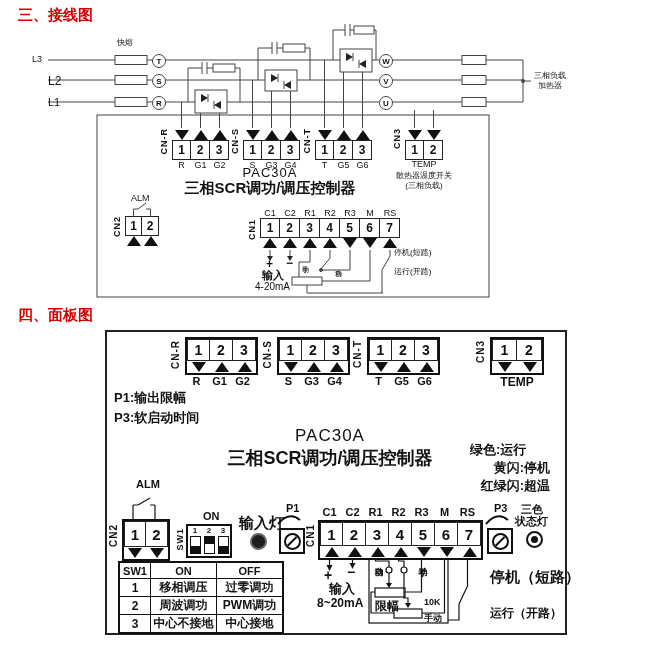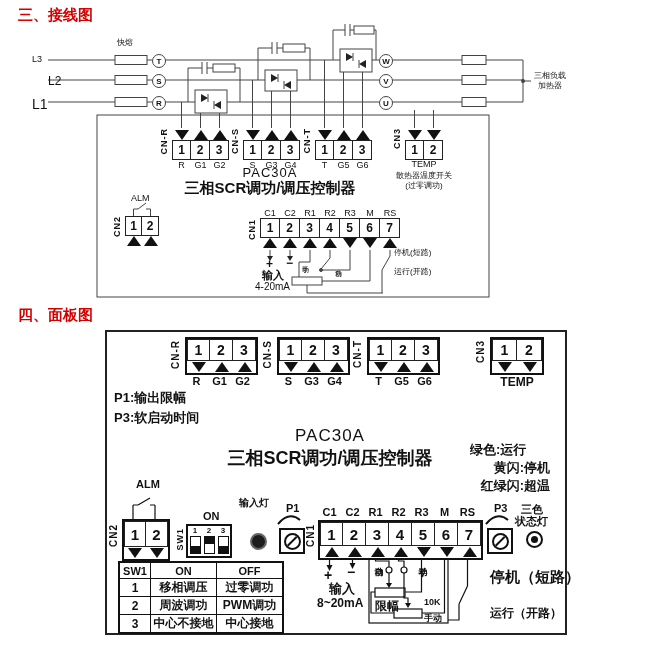--- a/index.html
+++ b/index.html
@@ -157,21 +157,21 @@
         <polygon points="349.5,563 355.5,563 352.5,569"></polygon>
       <polygon points="386,583 392,583 389,588"></polygon>
         <polygon points="405,603 411,603 408,608"></polygon>
     </g>
   </svg>
 
   <div class="abs red" style="left:18px;top:6px">三、接线图</div>
 
   <span class="abs" style="left:32px;top:54px;font-size:9px">L3</span>
   <span class="abs" style="left:48px;top:74px;font-size:12px">L2</span>
-  <span class="abs" style="left:32px;top:96px;font-size:14px">L1</span>
+  <span class="abs" style="left:48px;top:96px;font-size:11px">L1</span>
   <span class="abs" style="left:117px;top:37px;font-size:8px">快熔</span>
 
   <span class="pc" style="left:152px;top:54px">T</span>
   <span class="pc" style="left:152px;top:74px">S</span>
   <span class="pc" style="left:152px;top:96px">R</span>
   <span class="pc" style="left:379px;top:54px">W</span>
   <span class="pc" style="left:379px;top:74px">V</span>
   <span class="pc" style="left:379px;top:96px">U</span>
 
   <span class="abs" style="left:534px;top:70px;font-size:8px">三相负载</span>
@@ -262,21 +262,21 @@
           <i class="td"></i>
         </span>
       </div>
     <div class="cellrow">
         <span class="cell c19">1</span>
         <span class="cell c19">2</span>
       </div>
   </div>
   <span class="abs" style="left:405px;top:159px;width:38px;text-align:center;font-size:9px">TEMP</span>
   <span class="abs" style="left:392px;top:170px;width:64px;text-align:center;font-size:8px">散热器温度开关</span>
-  <span class="abs" style="left:398px;top:180px;width:52px;text-align:center;font-size:8px">(过零调功)</span>
+  <span class="abs" style="left:398px;top:180px;width:52px;text-align:center;font-size:8px">(三相负载)</span>
 
   <span class="abs" style="left:185px;top:165px;width:170px;text-align:center;font-size:13px;letter-spacing:1px">PAC30A</span>
   <span class="abs" style="left:150px;top:179px;width:240px;text-align:center;font-size:15px;font-weight:700">三相SCR调功/调压控制器</span>
 
   <span class="abs" style="left:131px;top:193px;font-size:9px">ALM</span>
   <span class="vlab" style="left:112px;top:216px">CN2</span>
   <div class="abs" style="left:125px;top:216px">
     <div class="cellrow">
         <span class="cell c17">1</span>
         <span class="cell c17">2</span>
@@ -480,21 +480,21 @@
         </span>
       <span class="dip-slot">
           <i class="dip-fill ft"></i>
         </span>
       <span class="dip-slot">
           <i class="dip-fill fb"></i>
         </span>
     </div>
   </div>
 
-  <span class="abs" style="left:239px;top:496px;font-size:10px;font-weight:700">输入灯</span>
+  <span class="abs" style="left:239px;top:514px;font-size:15px;font-weight:700">输入灯</span>
   <span class="led-dark" style="left:250px;top:533px"></span>
 
   <span class="abs" style="left:286px;top:502px;font-size:11px;font-weight:700">P1</span>
   <svg class="abs" style="left:276px;top:513px" width="26" height="13">
       <path d="M2 11 Q13 -2 24 7" stroke="#111" stroke-width="2" fill="none"></path>
     </svg>
   <div class="knob" style="left:279px;top:528px">
       <span class="knob-c"></span>
     </div>
 

